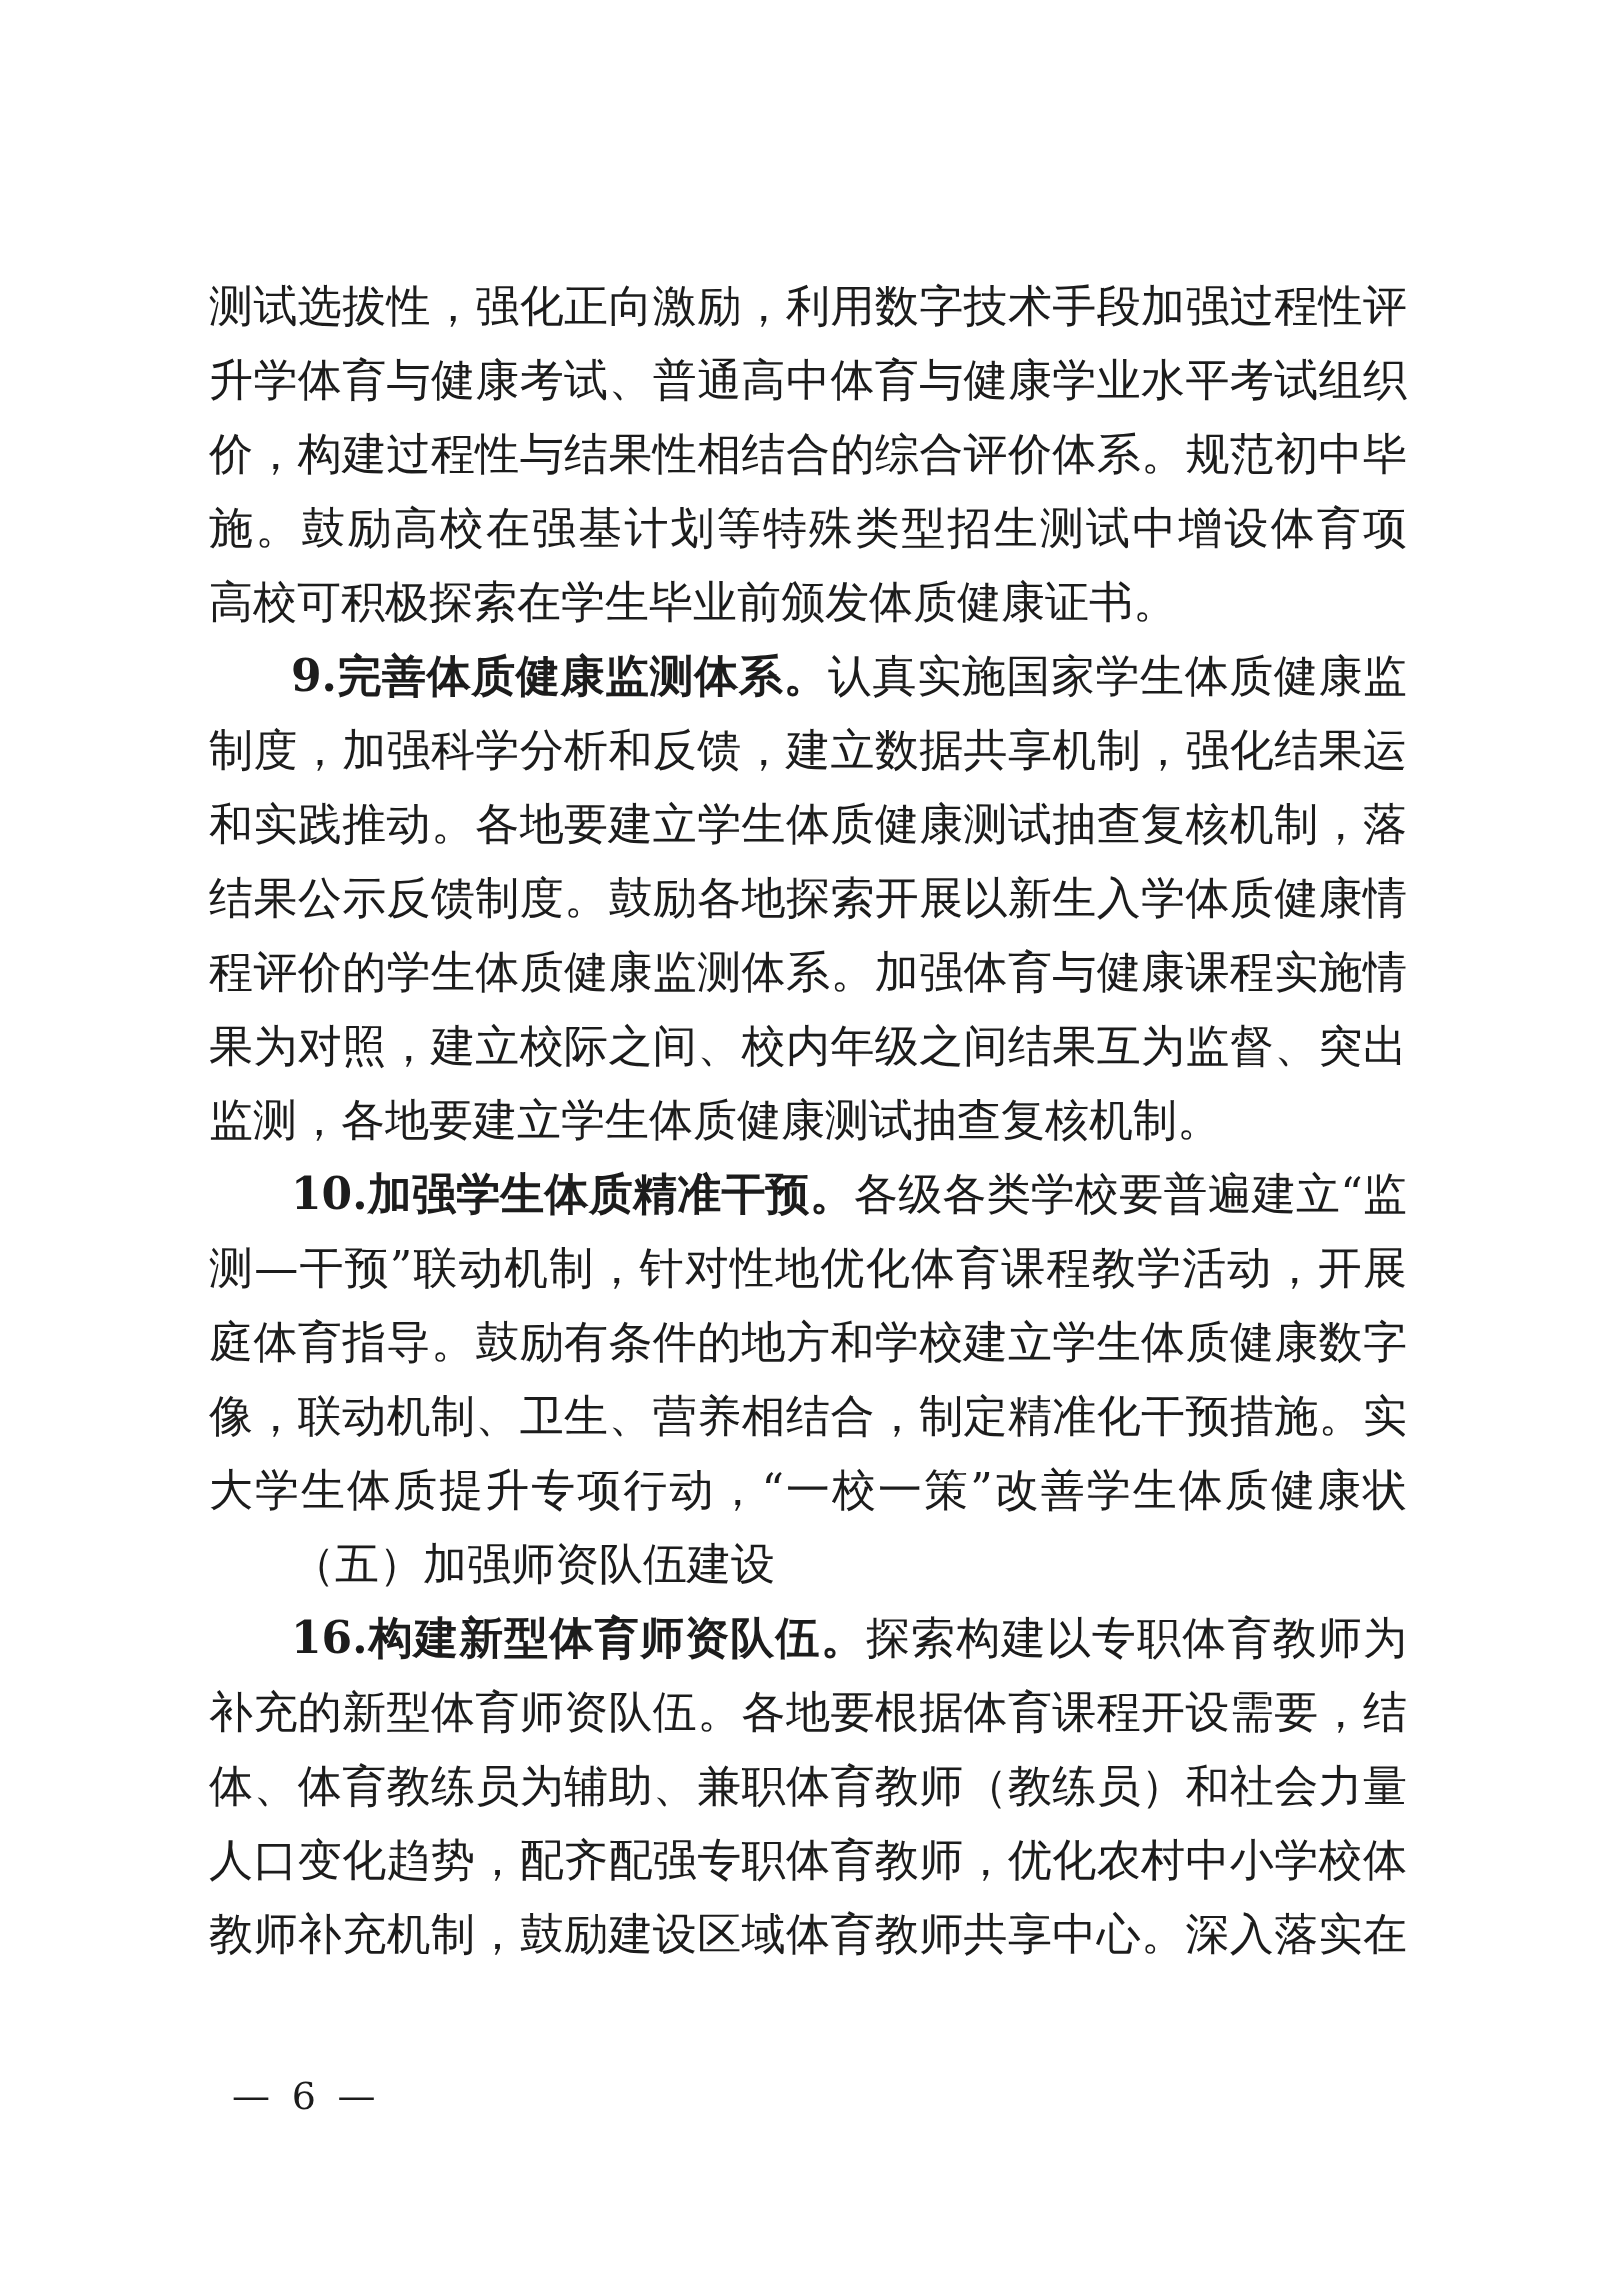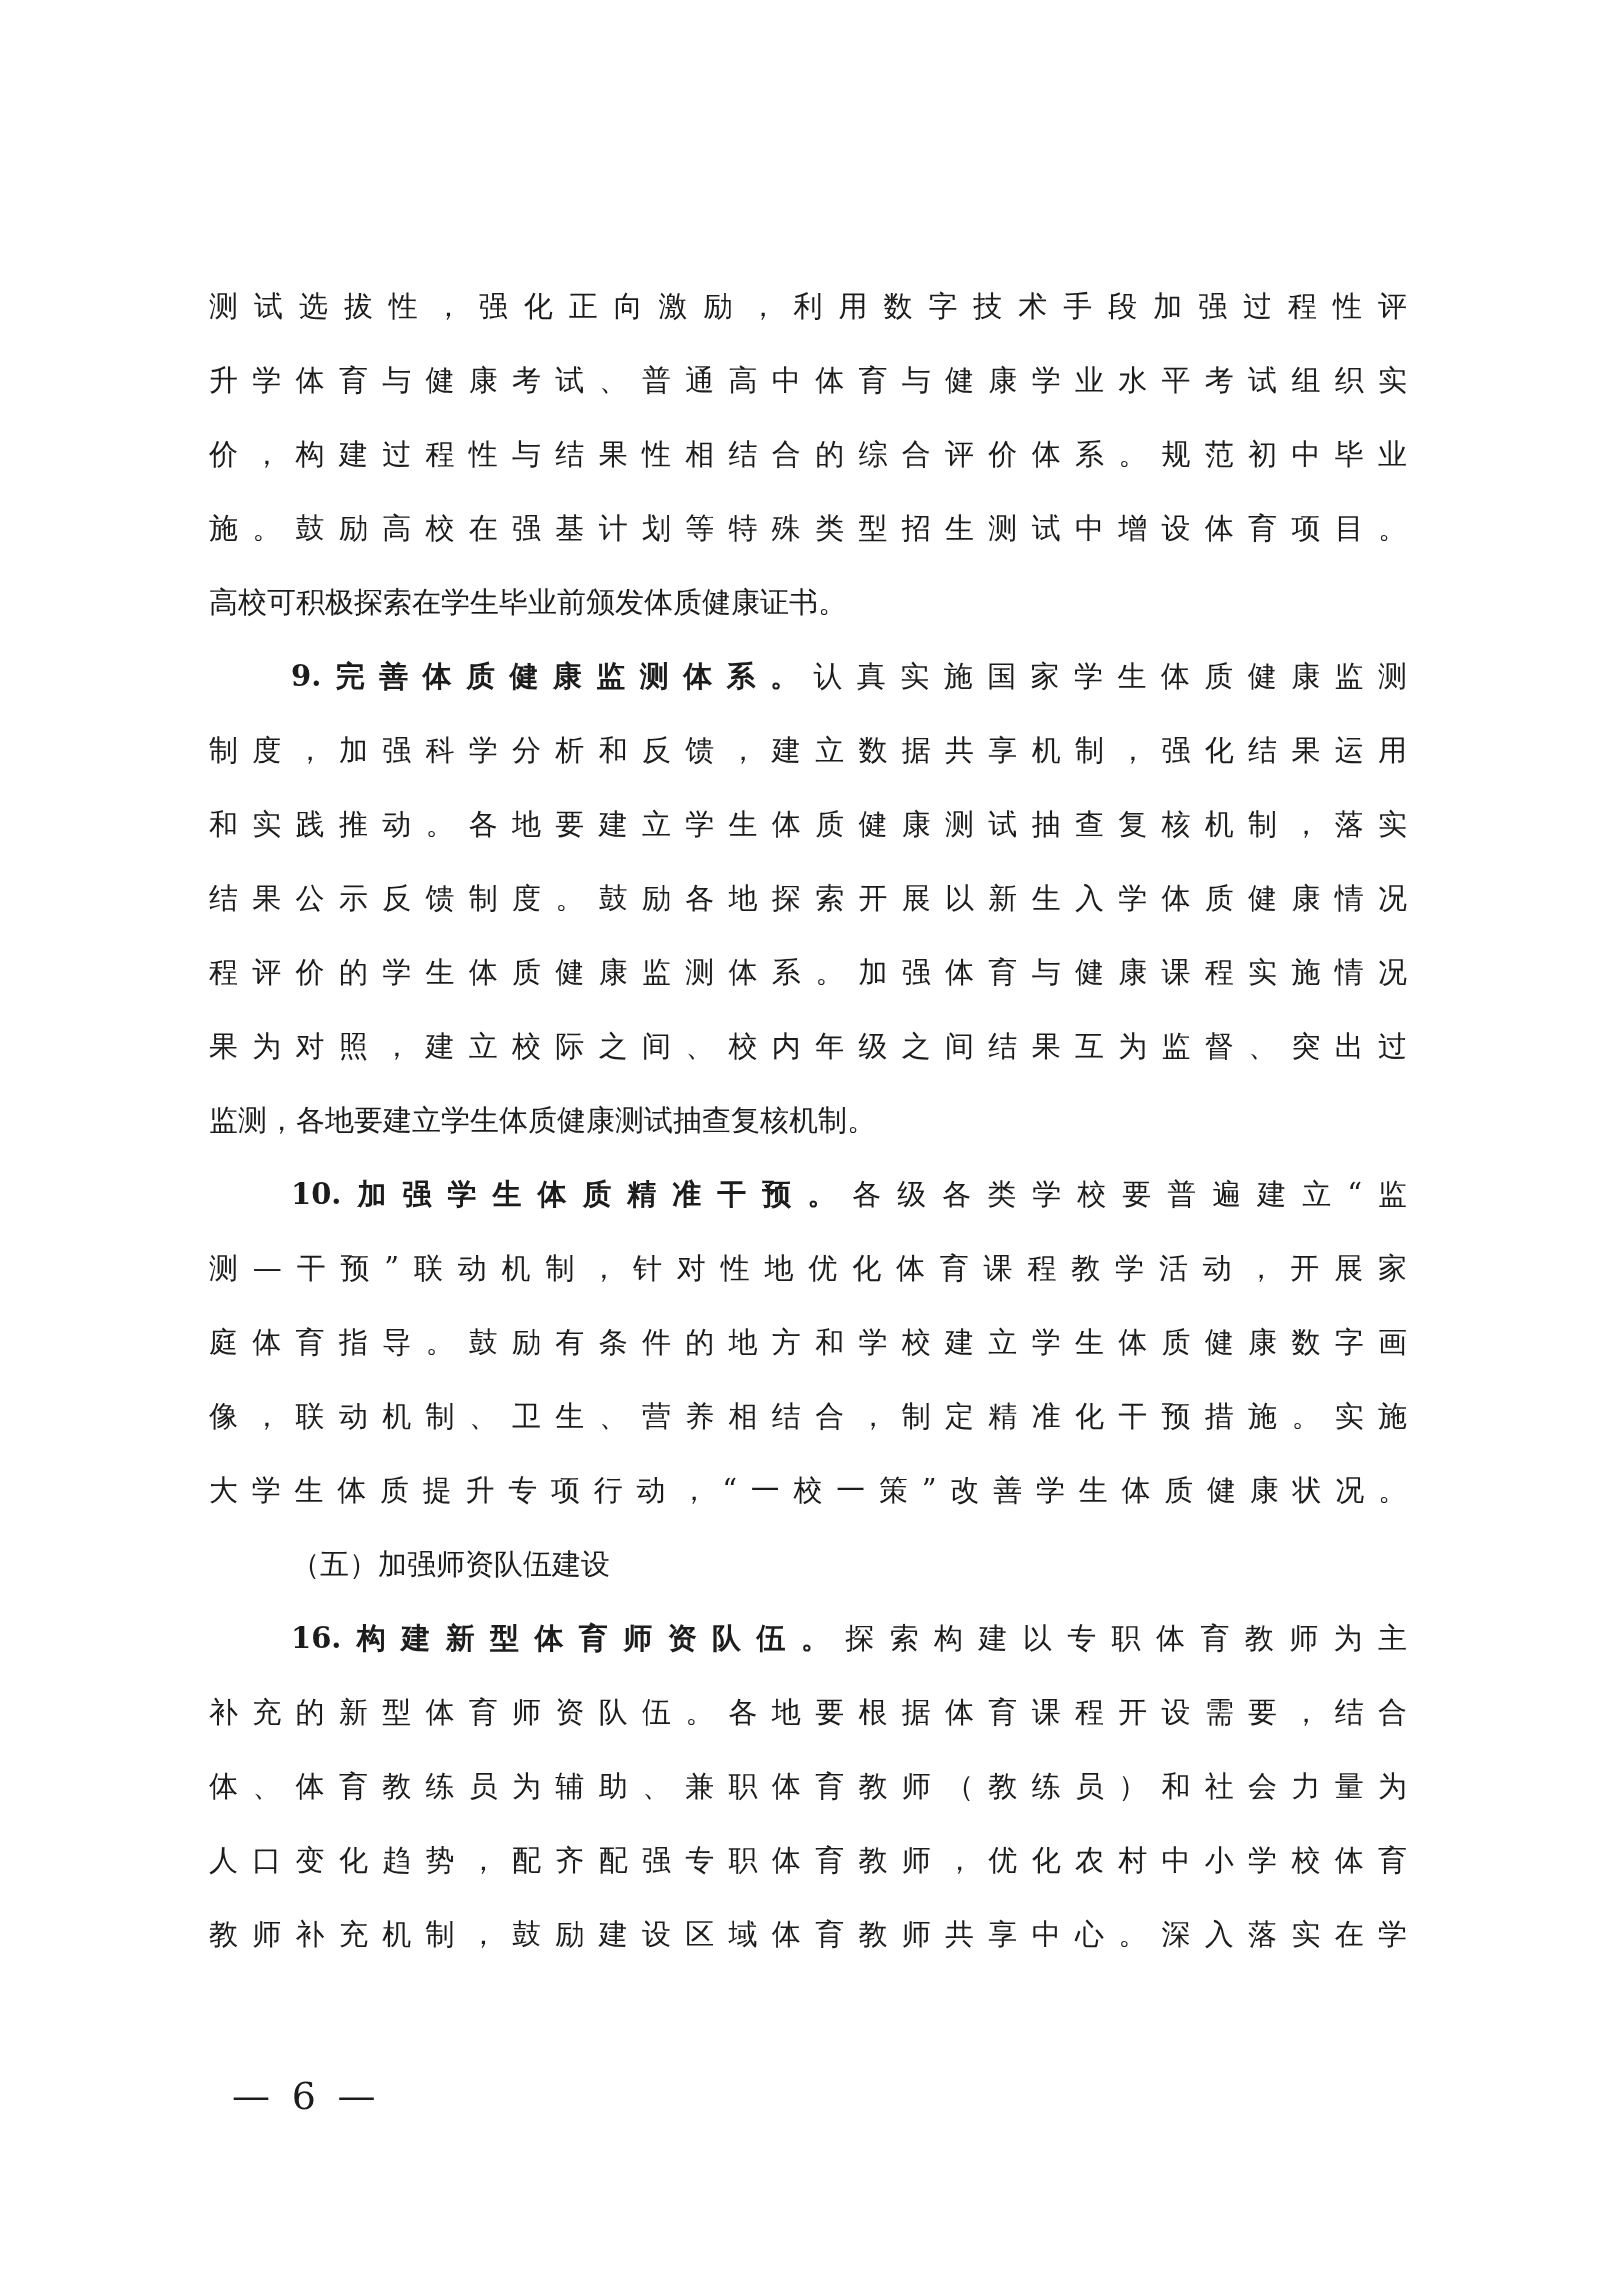--- a/index.html
+++ b/index.html
@@ -18,21 +18,21 @@
   }
   .doc-body {
     position: absolute;
     left: 209px;
     top: 269px;
     width: 1198px;
   }
   .line {
     height: 74px;
     line-height: 74px;
-    font-size: 29px;
+    font-size: 44px;
     text-align: left;
     overflow: hidden;
   }
   .line.justify {
     text-align: justify;
     text-align-last: justify;
   }
   .line.indent {
     padding-left: 82px;
   }

